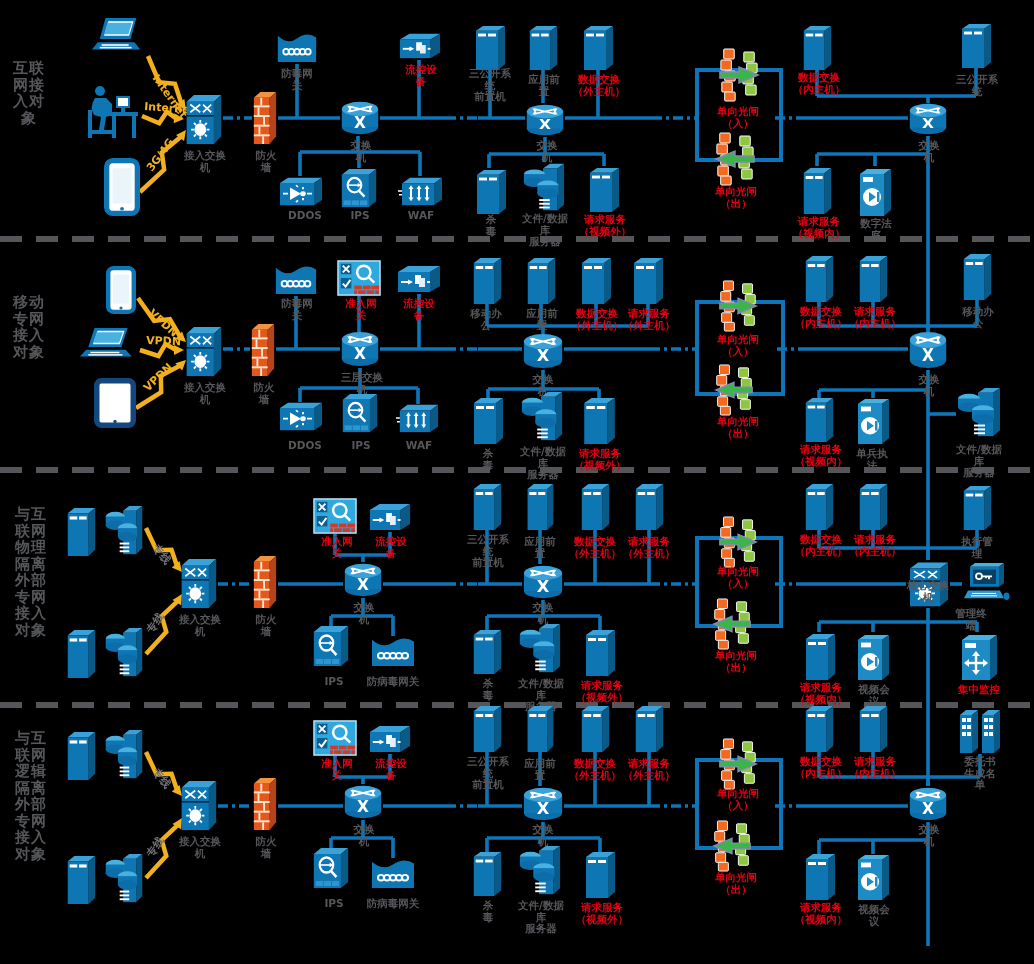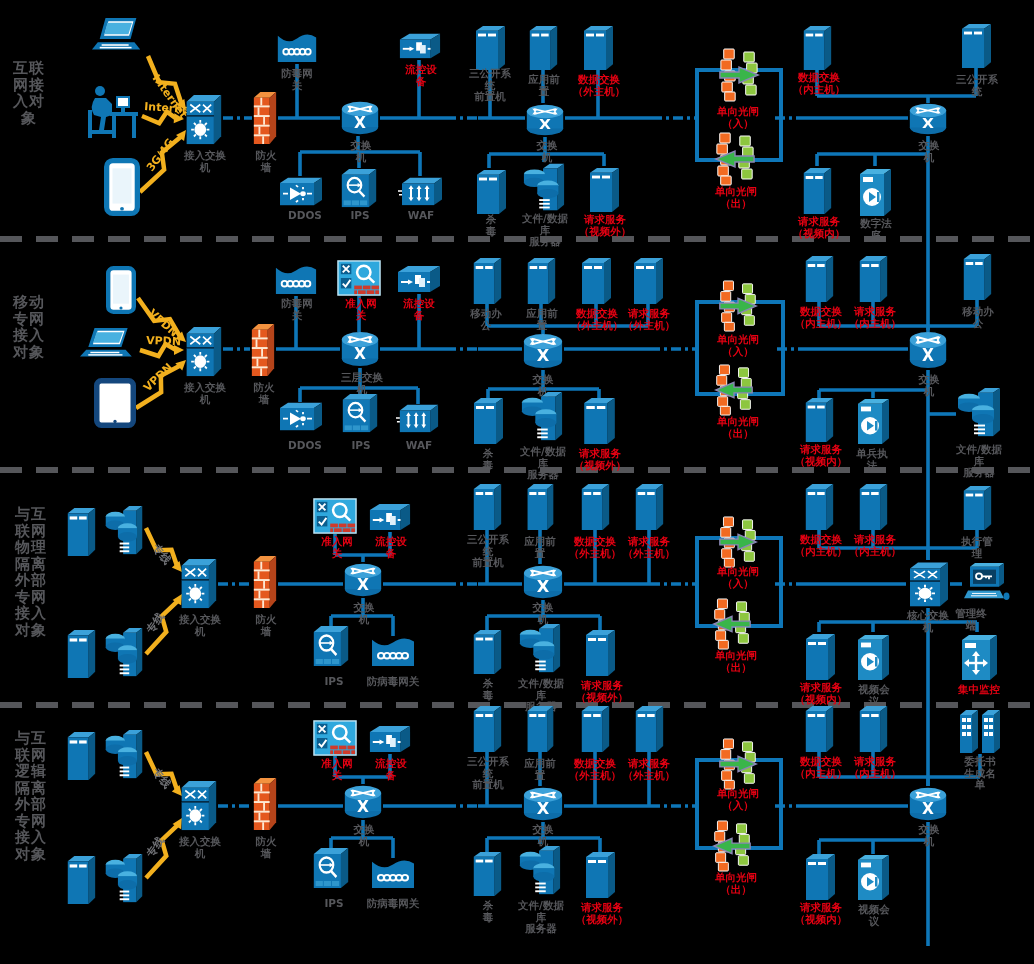--- a/index.html
+++ b/index.html
@@ -1293,21 +1293,21 @@
           <path d="M8,13 L19,21 M19,13 L8,21 M22,13 L31,21 M31,13 L22,21"></path>
         </g>
         <rect x="4" y="25" width="30" height="29" fill="#0f76b4"></rect>
         <rect x="4" y="24" width="30" height="1.6" fill="#06324f"></rect>
         <circle cx="19" cy="39" r="6.5" fill="#fff"></circle>
         <g stroke="#fff" stroke-width="2" fill="none">
           <path d="M19,29 v3 M19,46 v3 M9,39 h3 M26,39 h3 M12,32 l2.2,2.2 M24,44 l2.2,2.2 M26.2,32 l-2.2,2.2 M14.2,44 l-2.2,2.2"></path>
         </g>
       </svg>
     </div>
-    <div class="lbl gray" style="left: 898px; top: 610px; width: 60px;">核心交换<br>机</div>
+    <div class="lbl gray" style="left: 898px; top: 580px; width: 60px;">核心交换<br>机</div>
     <div class="node" style="left: 962px; top: 562px; width: 48px; height: 40px;">
       <svg viewBox="0 0 48 42" preserveAspectRatio="none">
         <polygon points="8,5 13,1 42,1 37,5" fill="#49b1e0"></polygon>
         <polygon points="37,5 42,1 42,22 37,26" fill="#0a5a87"></polygon>
         <rect x="8" y="5" width="29" height="21" fill="#0f76b4"></rect>
         <rect x="11" y="8" width="23" height="15" fill="#083f63"></rect>
         <circle cx="17" cy="15" r="3" fill="none" stroke="#fff" stroke-width="1.8"></circle>
         <path d="M20,15 h10 m-3,0 v3 m-3,-3 v2" stroke="#fff" stroke-width="1.8" fill="none"></path>
         <polygon points="6,30 38,30 42,38 2,38" fill="#2e96cc"></polygon>
         <path d="M10,33 h24 M9,35.5 h26" stroke="#fff" stroke-width="1"></path>

